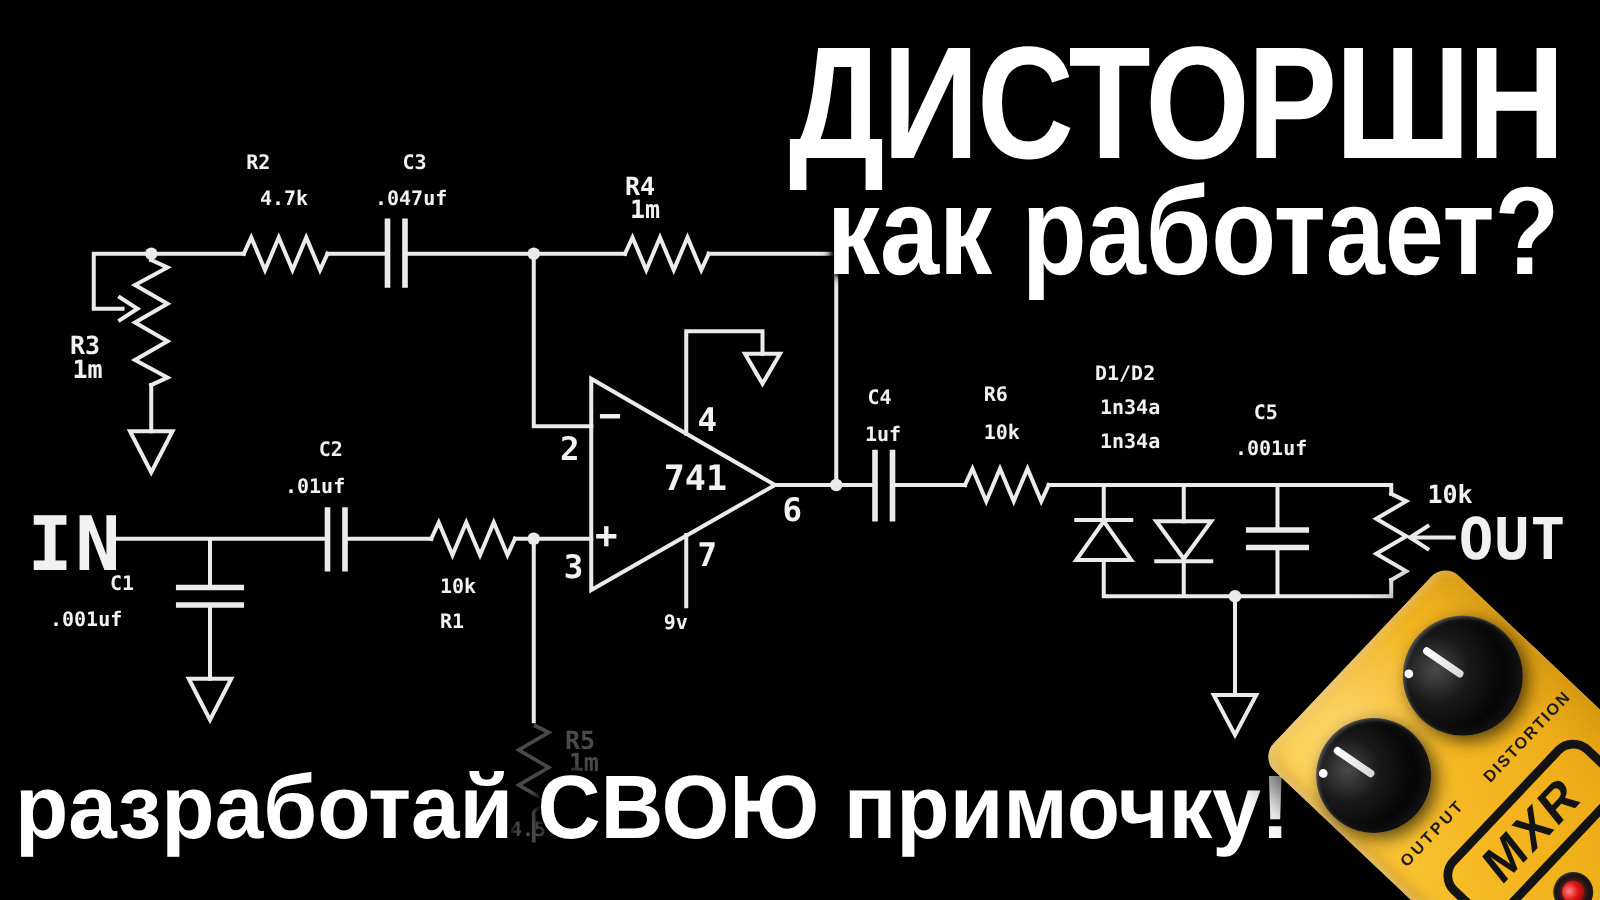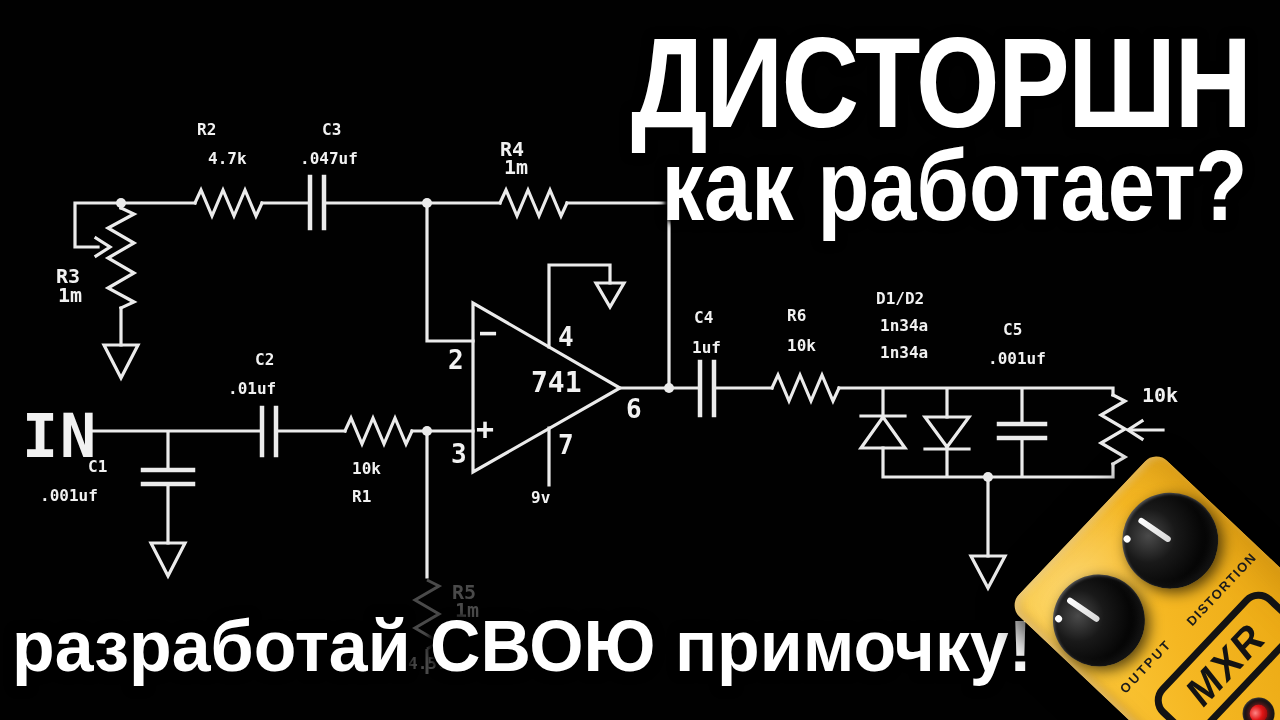--- a/index.html
+++ b/index.html
@@ -124,20 +124,21 @@
         <circle cx="669" cy="388" r="5"></circle>
       <circle cx="988" cy="477" r="5"></circle>
     </g>
 
     <g stroke="#4a4a4a" stroke-width="3" fill="none">
       <path d="M427,580 l12,6 l-24,14 l24,14 l-24,14 l24,14 l-12,7 M427,649 V674"></path>
     </g>
   </svg>
 
   <div class="slabel io" style="left:22px;top:406px">IN</div>
+  <div class="slabel io-out" style="left:1167px;top:408px">OUT</div>
 
   <div class="slabel" style="left:197px;top:122px">R2</div>
   <div class="slabel" style="left:208px;top:151px">4.7k</div>
   <div class="slabel" style="left:322px;top:122px">C3</div>
   <div class="slabel" style="left:300px;top:151px">.047uf</div>
   <div class="slabel s20" style="left:500px;top:139px">R4</div>
   <div class="slabel s20" style="left:504px;top:157px">1m</div>
   <div class="slabel s20" style="left:56px;top:266px">R3</div>
   <div class="slabel s20" style="left:58px;top:285px">1m</div>
   <div class="slabel" style="left:255px;top:352px">C2</div>

